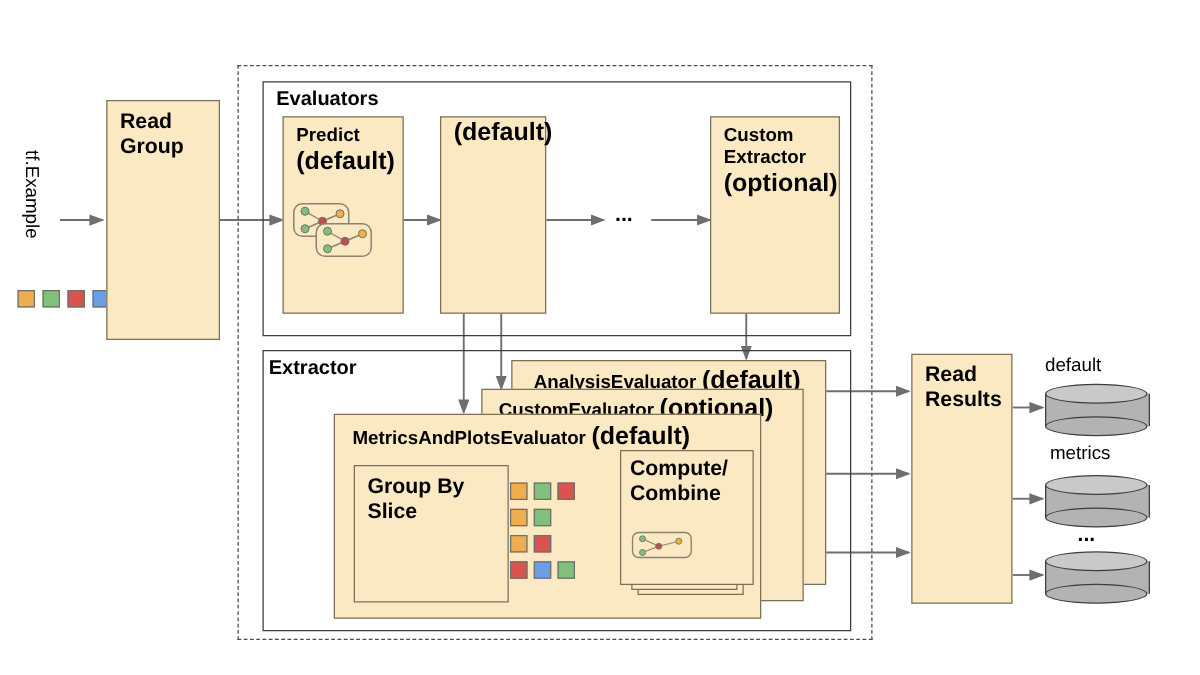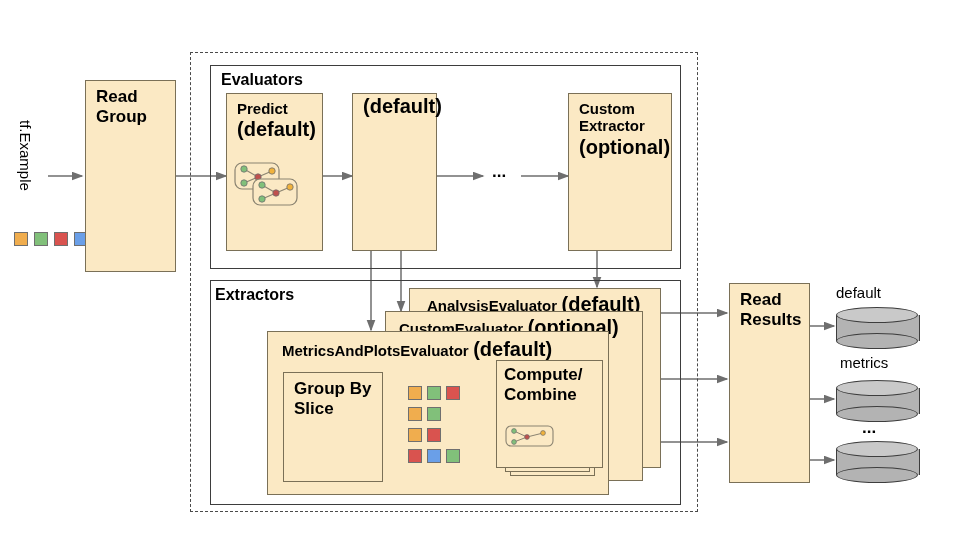--- a/index.html
+++ b/index.html
@@ -138,21 +138,21 @@
   </div>
 
   <div class="abs blocklabel" style="left:492px;top:162px;">...</div>
 
   <div class="abs yellowbox" style="left:568px;top:93px;width:104px;height:158px;">
     <div class="pad boxtitle">Custom Extractor</div>
     <div class="pad sublabel" style="padding-top:1px;">(optional)</div>
   </div>
 
   <div class="abs plainbox" style="left:210px;top:280px;width:471px;height:225px;"></div>
-  <div class="abs grouptitle" style="left:215px;top:286px;">Extractors</div>
+  <div class="abs grouptitle" style="left:215px;top:286px;">Extractor</div>
 
   <div class="abs stackcard" style="left:409px;top:288px;width:252px;height:180px;">
     <div style="padding:4px 0 0 17px;">
       <span class="boxtitle">AnalysisEvaluator</span>
       <span class="sublabel">(default)</span>
     </div>
   </div>
 
   <div class="abs stackcard" style="left:385px;top:311px;width:258px;height:170px;">
     <div style="padding:4px 0 0 13px;">
@@ -161,21 +161,21 @@
     </div>
   </div>
 
   <div class="abs stackcard" style="left:267px;top:331px;width:342px;height:164px;">
     <div style="padding:6px 0 0 14px;">
       <span class="boxtitle">MetricsAndPlotsEvaluator</span>
       <span class="sublabel">(default)</span>
     </div>
   </div>
 
-  <div class="abs yellowbox" style="left:283px;top:372px;width:100px;height:110px;">
+  <div class="abs yellowbox" style="left:283px;top:372px;width:124px;height:110px;">
     <div class="pad blocklabel">Group By Slice</div>
   </div>
 
   <div class="abs" style="left:408px;top:386px;width:58px;height:86px;">
     <span class="chip" style="left:0px;top:0px;background:#f0ad4e;"></span>
     <span class="chip" style="left:19px;top:0px;background:#81c07a;"></span>
     <span class="chip" style="left:38px;top:0px;background:#d9534f;"></span>
 
     <span class="chip" style="left:0px;top:21px;background:#f0ad4e;"></span>
     <span class="chip" style="left:19px;top:21px;background:#81c07a;"></span>

